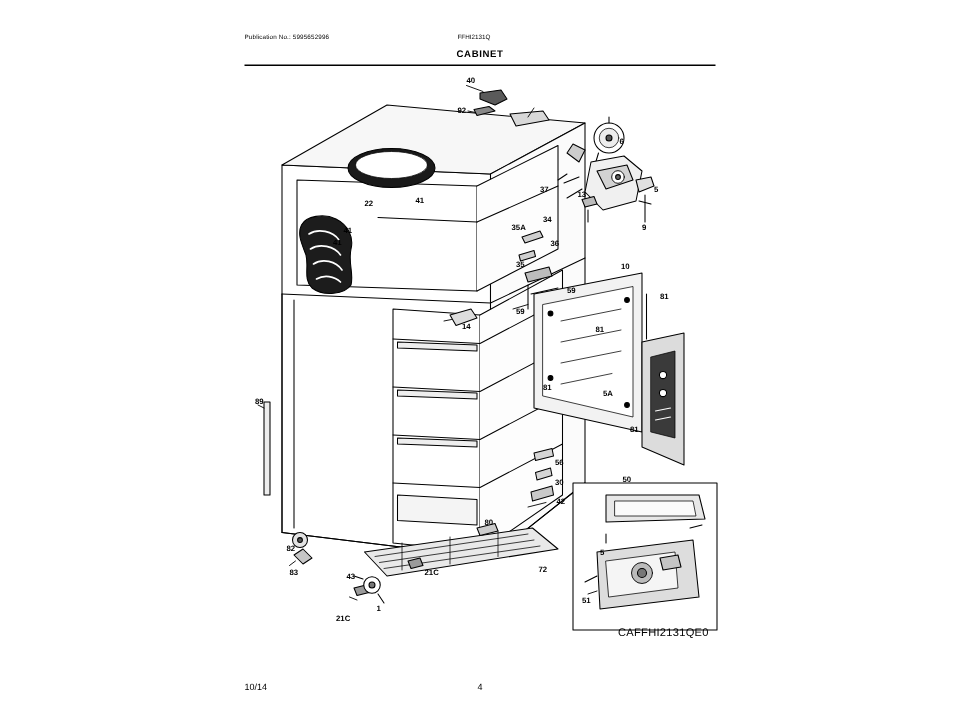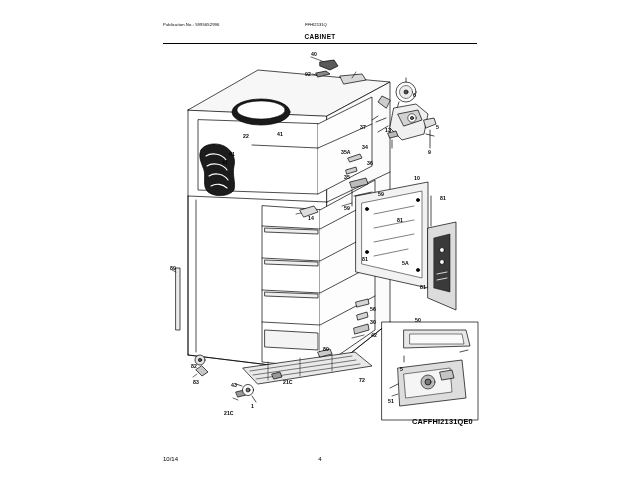--- a/index.html
+++ b/index.html
@@ -64,21 +64,21 @@
     position: absolute;
     left: 0; top: 456px;
     width: 640px;
     text-align: center;
     font-size: 6px;
   }
   .diagram-code {
     position: absolute;
     left: 412px; top: 417px;
     font-size: 7.4px;
-    font-weight: bold;
+    font-weight: normal;
     letter-spacing: 0.2px;
   }
 
   
   .cal {
     position: absolute;
     font-size: 5.2px;
     font-weight: bold;
     line-height: 1;
     white-space: nowrap;

